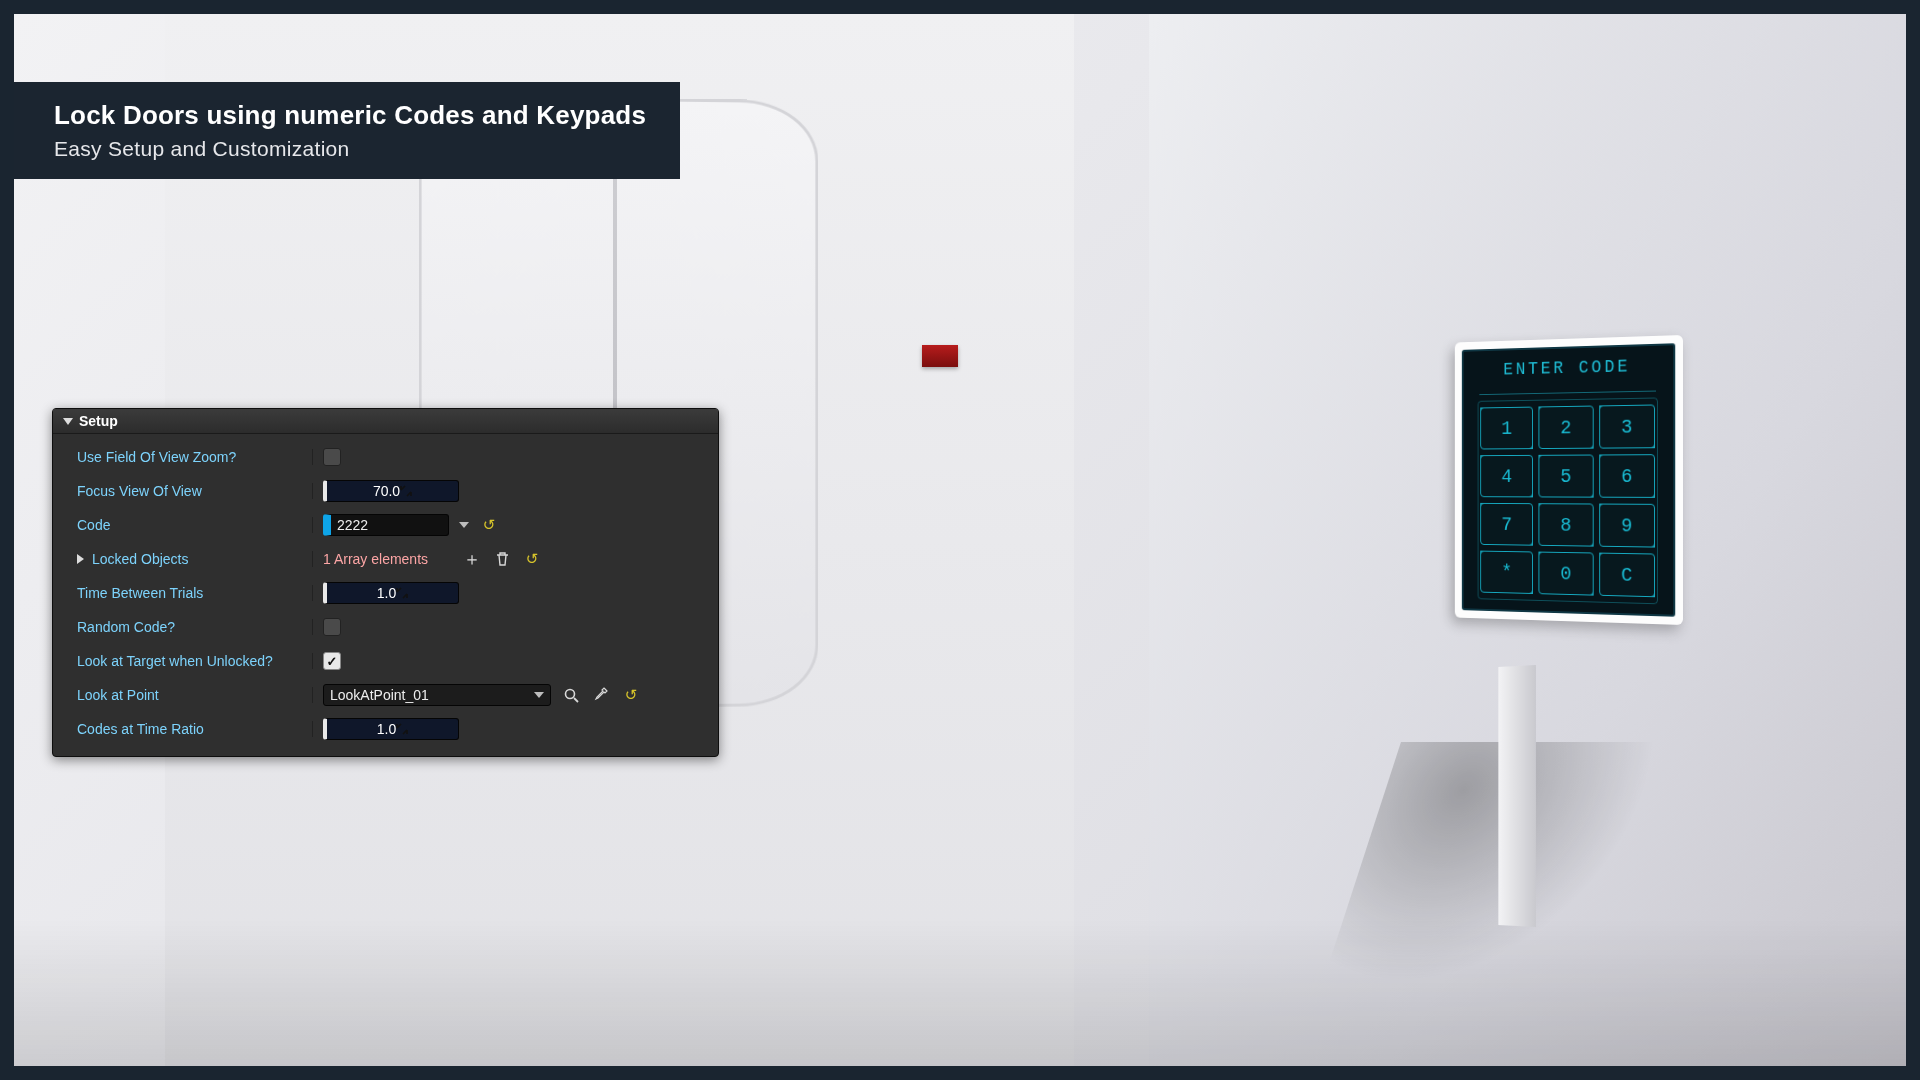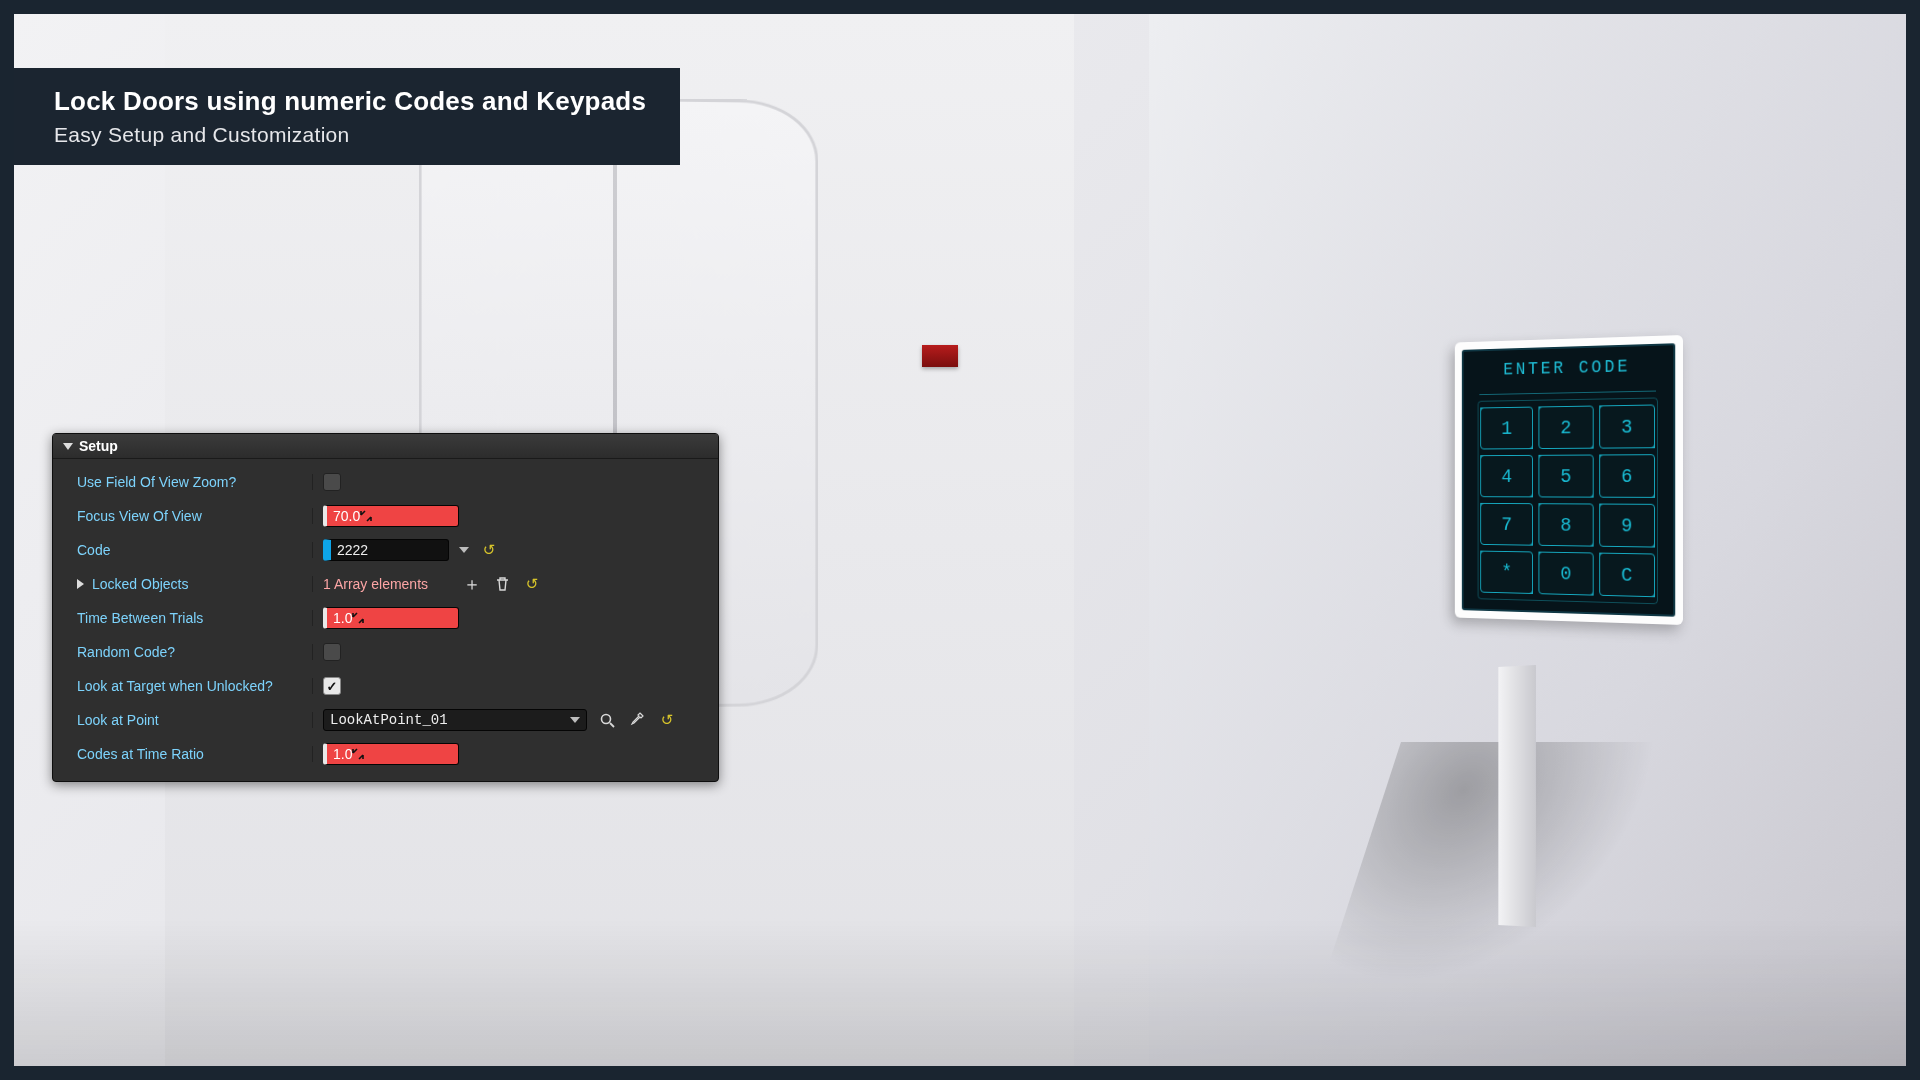--- a/index.html
+++ b/index.html
@@ -118,40 +118,40 @@
     content: '';
     position: absolute;
     width: 6px; height: 6px;
     border: 1px solid #15a9c0;
   }
   .key::before { top: -1px; left: -1px; border-right: none; border-bottom: none; }
   .key::after  { bottom: -1px; right: -1px; border-left: none; border-top: none; }
   
   .banner {
     position: absolute;
-    left: 0; top: 54px;
+    left: 0; top: 68px;
     background: #1b2530;
     color: #fff;
     padding: 18px 34px 18px 40px;
     min-width: 630px;
   }
   .banner h1 {
     font-size: 26px; font-weight: 700;
     letter-spacing: .2px;
     margin-bottom: 6px;
   }
   .banner p {
     font-size: 21px; font-weight: 400;
     letter-spacing: .3px;
     color: #e6e7ea;
   }
   
   .details {
     position: absolute;
-    left: 38px; top: 419px;
+    left: 38px; top: 394px;
     width: 667px;
     background: #2f2f2f;
     border: 1px solid #0e0e0e;
     border-radius: 4px;
     box-shadow: 0 3px 12px rgba(0,0,0,.45);
     color: #d9d9d9;
     font-size: 14px;
   }
   .details-header {
     background: linear-gradient(180deg,#3b3b3b,#2c2c2c);
@@ -202,28 +202,28 @@
   .numbox, .txtbox, .selectbox {
     background: #141414;
     border: 1px solid #050505;
     height: 22px;
     border-radius: 3px;
     color: #eee;
     display: flex; align-items: center;
     padding: 0 6px;
     font-size: 14px;
   }
-  .numbox { width: 136px; justify-content: flex-start; background:#ef4444; color:#fff; border-left:4px solid #e9e9e9; }
+  .numbox { width: 136px; justify-content: center; background:#0f172a; color:#fff; border-left:4px solid #e9e9e9; }
   .numbox .spin {
     width:12px;height:12px;
     display:inline-block;
   }
   .numbox .spin svg { display:block; }
   .txtbox { width: 126px; background:#111; border-left:8px solid #0ea5e9; }
-  .selectbox { width: 264px; justify-content: space-between; background:#1c1c1c;font-family:Liberation Mono, monospace; }
+  .selectbox { width: 228px; justify-content: space-between; background:#1c1c1c; }
   .dd-caret {
     width:0;height:0;border-left:5px solid transparent;border-right:5px solid transparent;border-top:6px solid #bdbdbd;
     display:inline-block;
   }
   .value-text { color:#fca5a5; }
   .icon-btn {
     width: 20px; height: 20px;
     display:inline-flex;align-items:center;justify-content:center;
     color:#dcdcdc;
     cursor:pointer;

